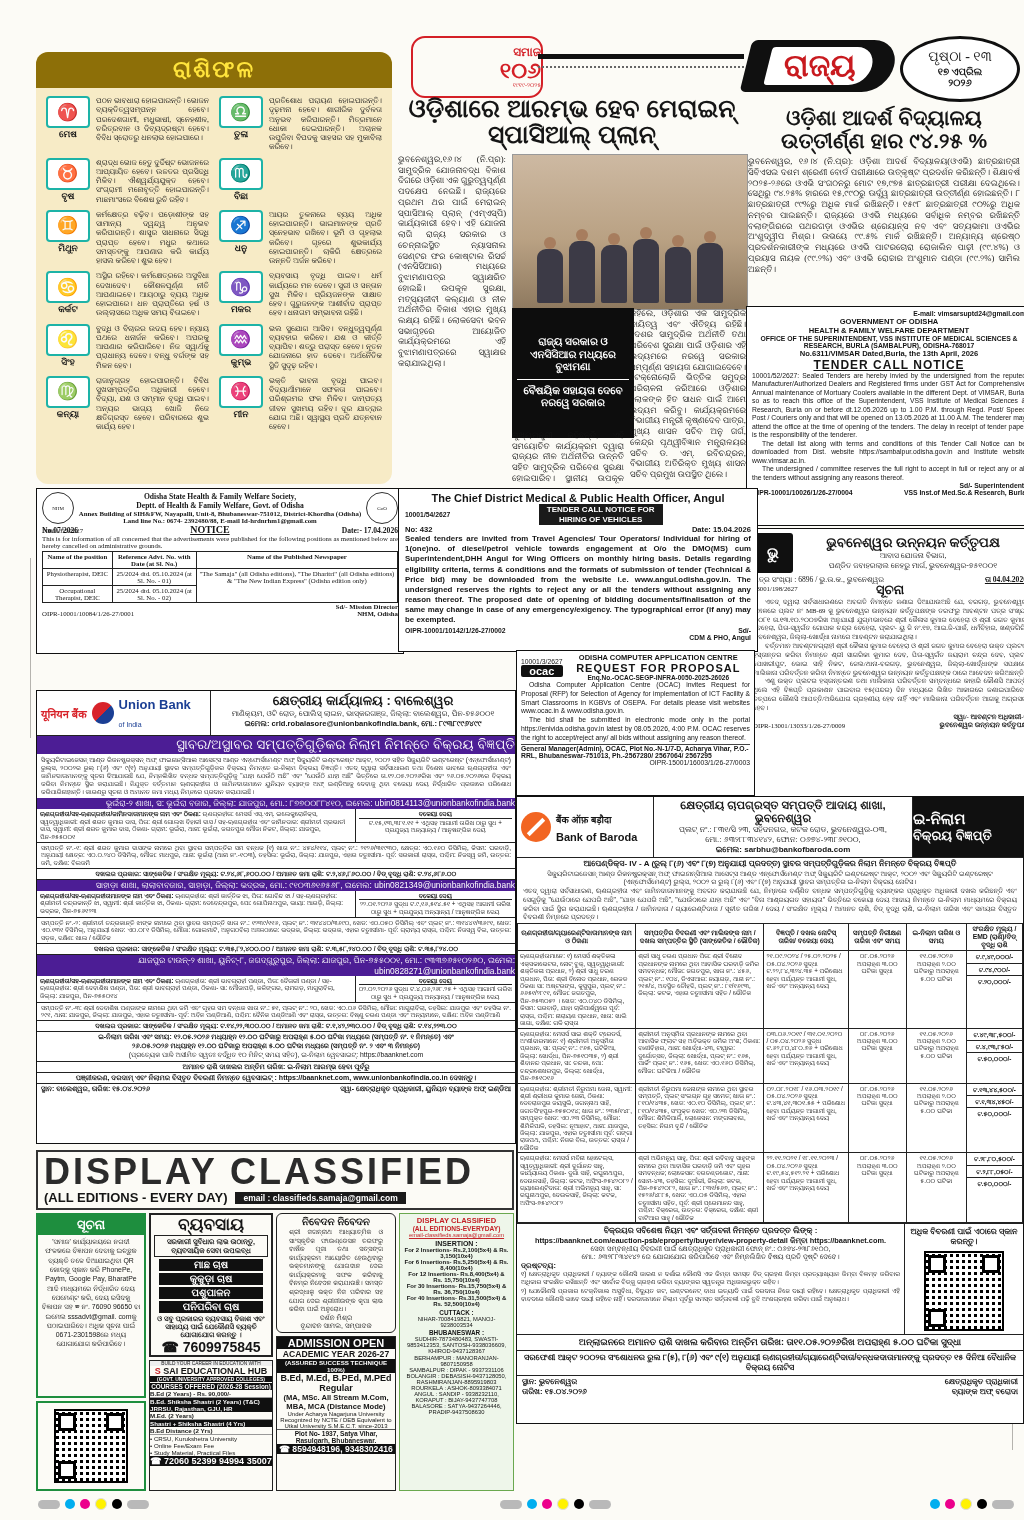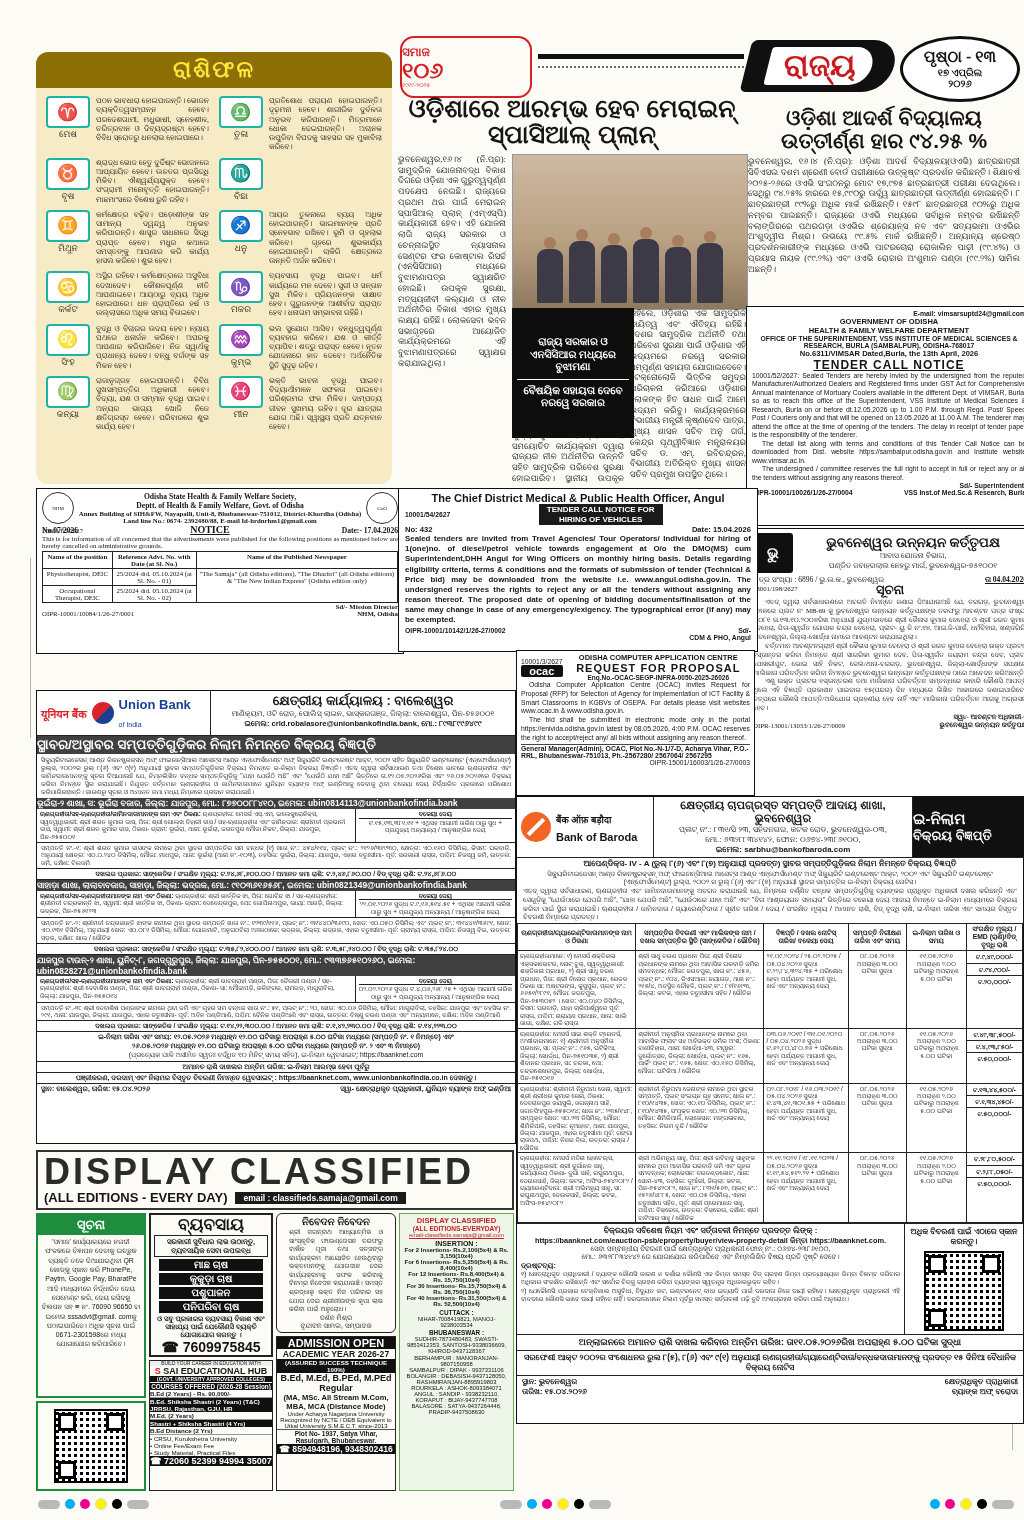--- a/index.html
+++ b/index.html
@@ -13,35 +13,35 @@
 
   
   .horo{background:#f7ebc6;border-radius:12px;}
   .horo-head{background:#8d6f08;border-radius:12px 12px 0 0;height:36px;display:flex;align-items:center;justify-content:center;}
   .horo-head span{color:#ffe43c;font-size:23px;font-weight:bold;letter-spacing:2px;}
   .horo-grid{display:grid;grid-template-columns:1fr 1fr;gap:6px 10px;padding:8px 10px;}
   .horo-item{display:flex;gap:6px;}
   .horo-ic{flex:0 0 44px;text-align:center;}
   .horo-icbox{width:40px;height:28px;border:2px solid #1db3a7;border-radius:4px;background:#fff;
               display:flex;align-items:center;justify-content:center;font-size:17px;line-height:1;}
-  .horo-sign{font-size:9px;font-weight:normal;margin-top:1px;}
+  .horo-sign{font-size:9px;font-weight:bold;margin-top:1px;}
   .horo-tx{font-size:7.6px;line-height:1.22;}
 
   
-  .slogo{border:2px solid #d42027;border-radius:14px;display:flex;flex-direction:column;align-items:flex-start;justify-content:center;color:#d42027;}
+  .slogo{border:2px solid #d42027;border-radius:14px;display:flex;flex-direction:column;align-items:flex-end;justify-content:center;color:#d42027;margin-left:11px;}
   .slogo .nm{font-size:12px;font-weight:bold;}
   .slogo .num{font-size:22px;font-weight:bold;line-height:1;}
   .slogo .yr{font-size:6px;}
   .mrule{background:#101010;height:5px;}
   .mdots{border-top:2px dotted #666;height:0;}
   .swoosh{background:#101010;transform:skewX(-14deg);border-radius:6px 28px 28px 6px;display:flex;align-items:center;justify-content:center;}
   .swoosh .in{background:#fff;border-radius:4px 22px 22px 4px;padding:1px 16px;transform:skewX(0deg);}
   .swoosh .tx{color:#c81a1f;font-size:31px;font-weight:bold;transform:skewX(14deg);display:block;}
   .oval{border:3px solid #101010;border-radius:50%;background:#fff;display:flex;flex-direction:column;align-items:center;justify-content:center;line-height:1.15;}
-  .oval .l1{font-size:16px;font-weight:bold;text-align:center;}
+  .oval .l1{font-size:14px;font-weight:normal;text-align:center;}
   .oval .l2{font-size:10px;font-weight:bold;}
 
   
   .lead-h{font-size:25px;font-weight:bold;line-height:1.02;}
   .newstx{font-size:8.6px;line-height:1.25;}
   .photo{background:linear-gradient(180deg,#cdb9a2 0%,#b9a183 55%,#8e795f 100%);border:1px solid #999;
          display:flex;align-items:flex-end;justify-content:center;gap:6px;padding-bottom:6px;}
   .person{width:26px;background:#3c3a46;border-radius:9px 9px 2px 2px;position:relative;}
   .person::before{content:"";position:absolute;top:-12px;left:7px;width:12px;height:12px;border-radius:50%;background:#a77d5e;}
   .nbox{background:#0d0d0d;color:#fff;display:flex;flex-direction:column;justify-content:center;padding:6px 5px;gap:5px;}
@@ -56,21 +56,21 @@
   .uline{text-decoration:underline;}
   .nt-row{display:flex;justify-content:space-between;align-items:baseline;}
   table.tt{border-collapse:collapse;width:100%;}
   table.tt th,table.tt td{border:1px solid #222;padding:1px 2px;vertical-align:top;}
 
   .chip{background:#1a1a1a;color:#fff;display:inline-block;padding:1px 8px;font-weight:bold;}
 
   
   .ub-em{width:22px;height:22px;border-radius:50%;background:linear-gradient(135deg,#d8232a 50%,#1b3f94 50%);}
   .ubbrand{color:#1b3f94;}
-  .ub-sec{background:#404040;color:#fff;font-weight:bold;text-align:left;}
+  .ub-sec{background:#4c1d95;color:#fff;font-weight:normal;text-align:right;}
   .ub-cols{display:flex;}
   .ub-cols .lft{flex:1 1 67%;border-right:1px solid #222;padding:1px 3px;}
   .ub-cols .rgt{flex:1 1 33%;padding:1px 3px;text-align:center;}
 
   
   .bob-ball{width:30px;height:30px;border-radius:50%;background:#f26522;position:relative;flex:0 0 30px;}
   .bob-ball::before{content:"";position:absolute;left:4px;top:13px;width:22px;height:4px;background:#fff;transform:rotate(-45deg);}
   table.bobt{border-collapse:collapse;width:100%;table-layout:fixed;font-size:6.3px;line-height:1.18;}
   table.bobt th,table.bobt td{border:1px solid #222;padding:1px 2px;vertical-align:top;}
   table.bobt th{font-size:6.8px;text-align:center;vertical-align:middle;}

